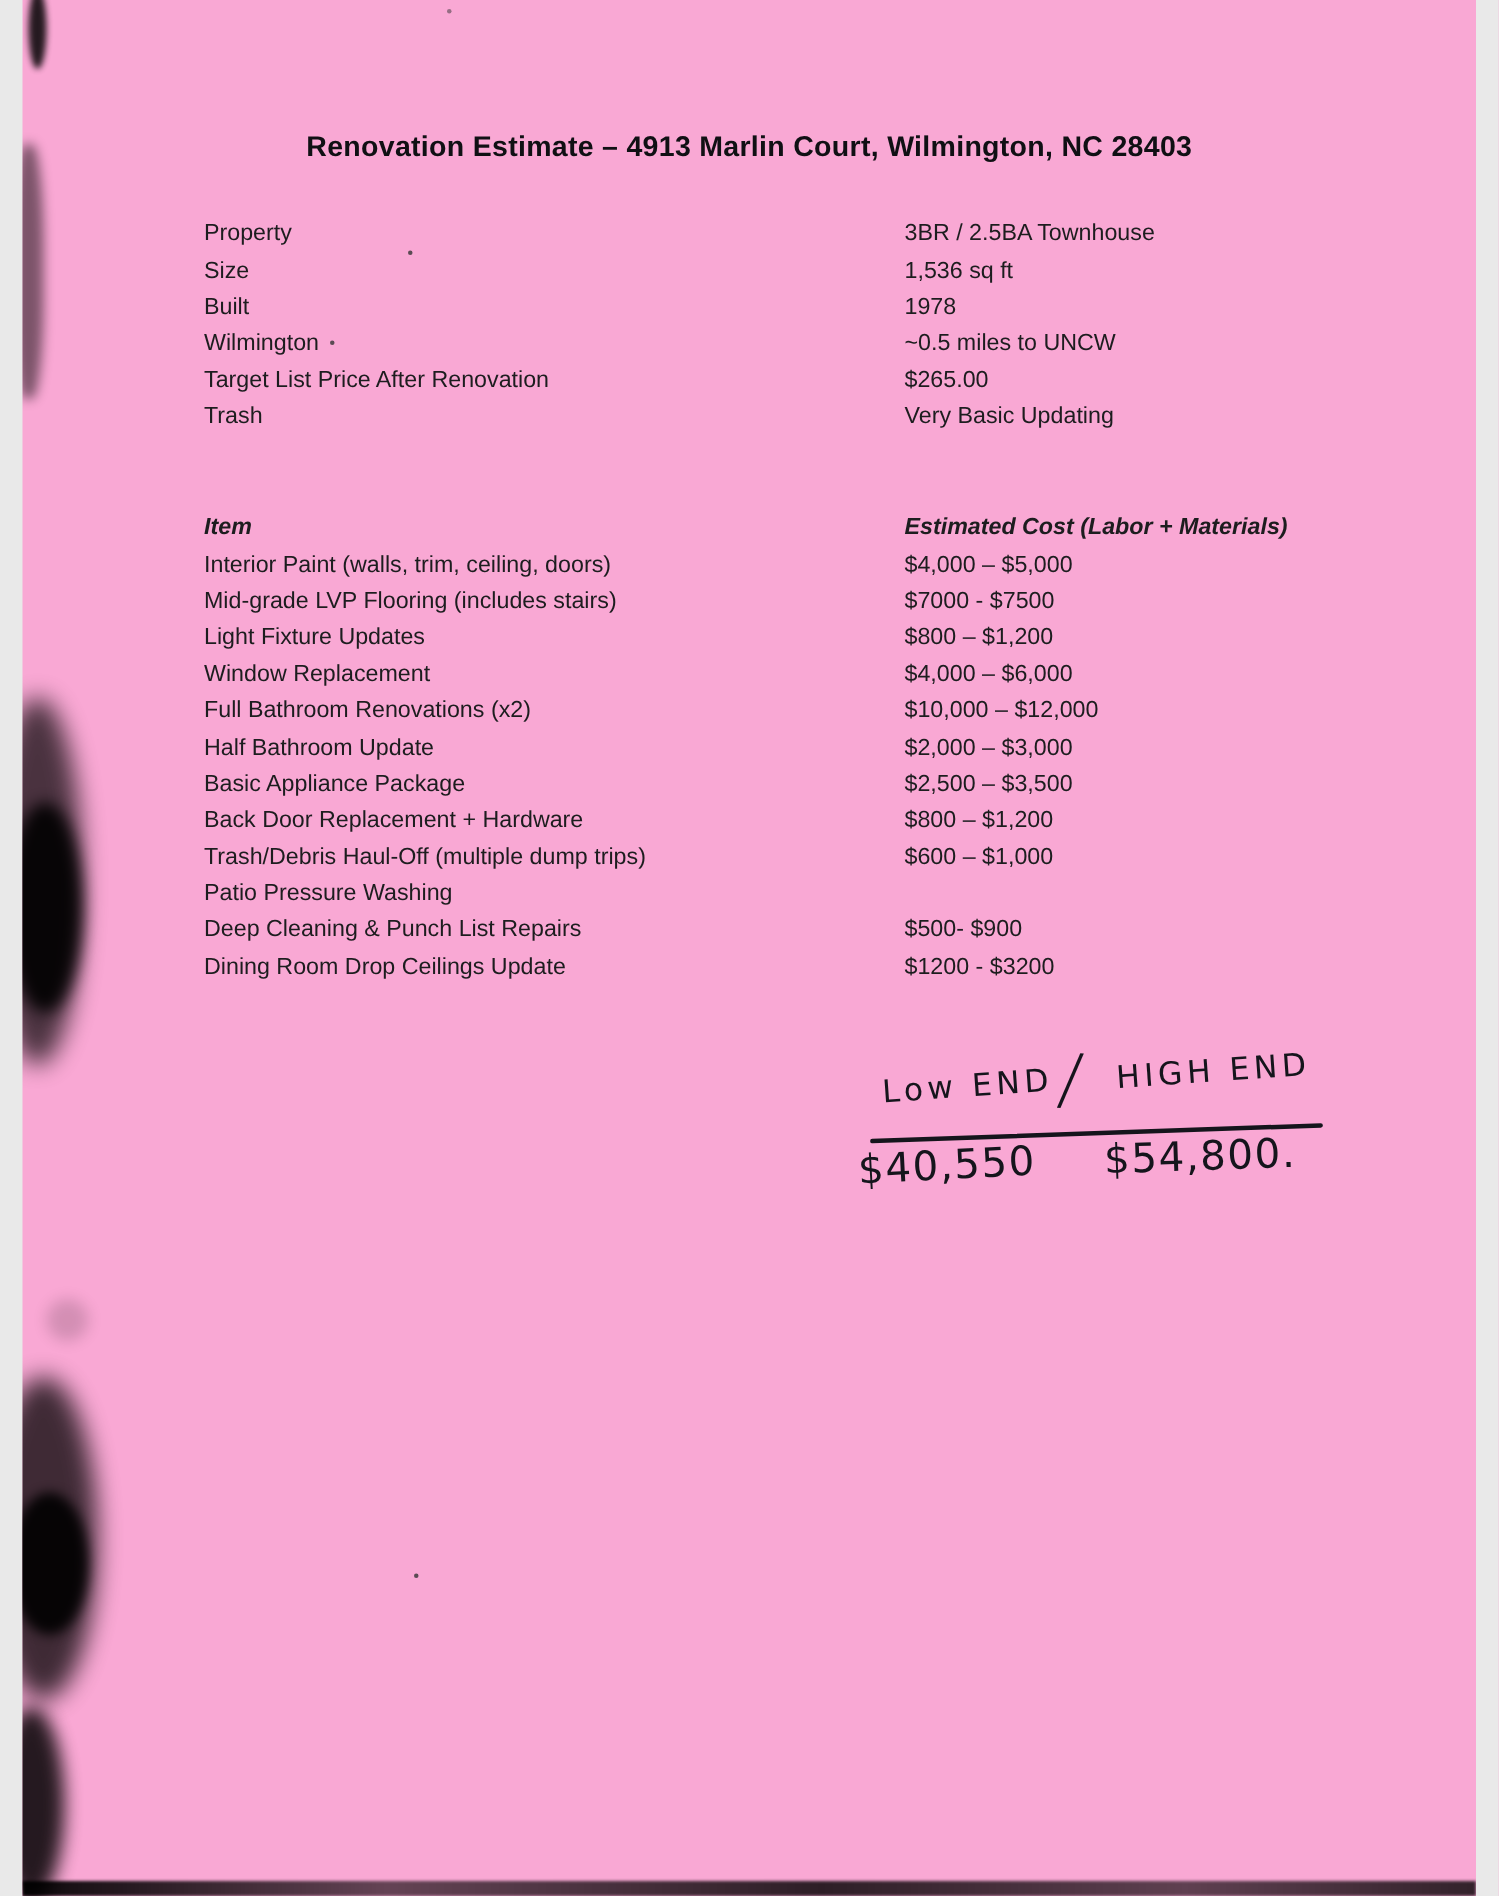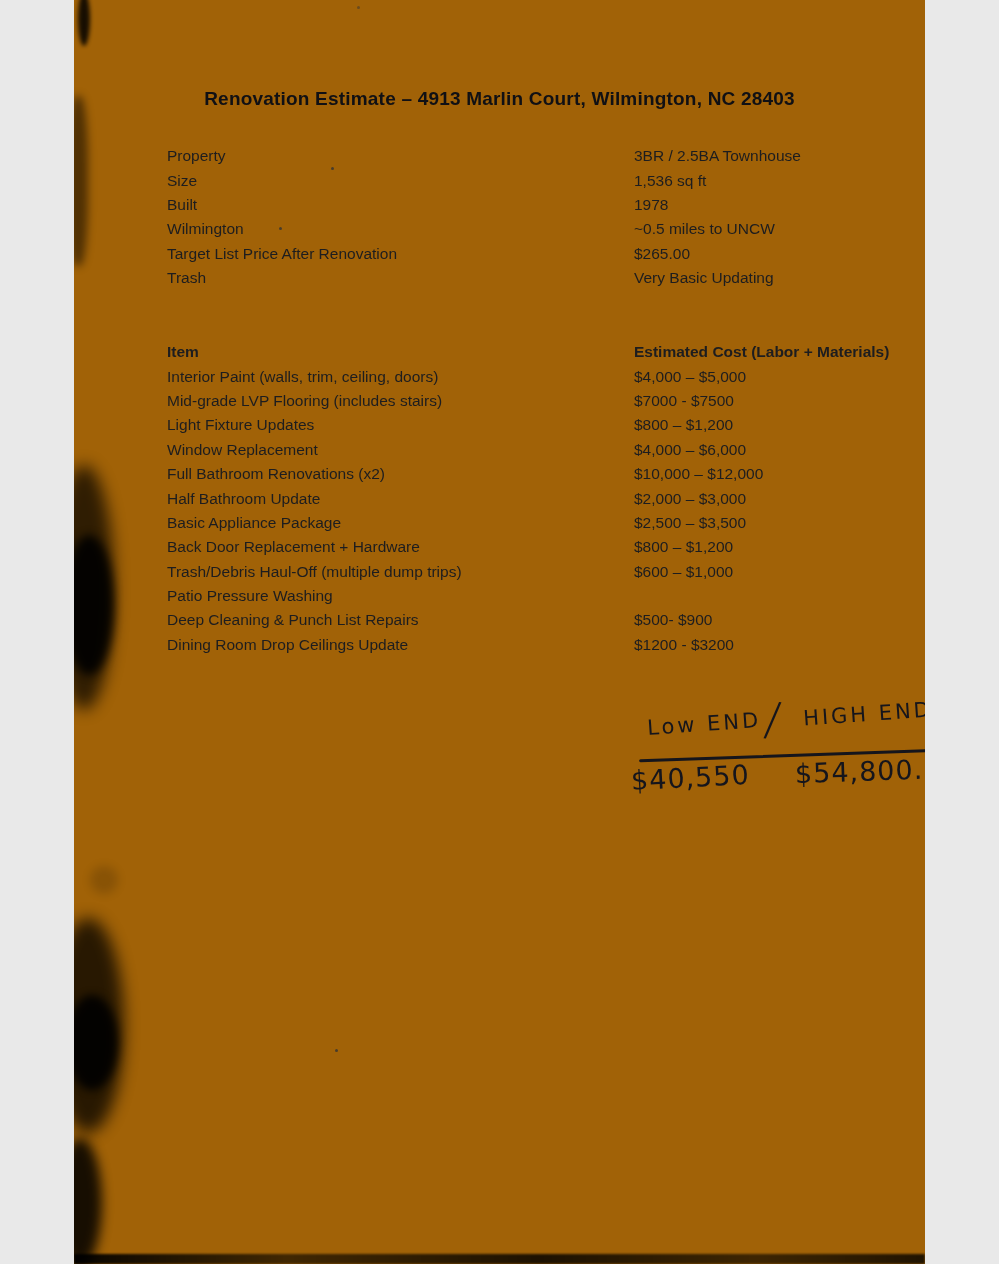--- a/index.html
+++ b/index.html
@@ -1,36 +1,36 @@
 <!DOCTYPE html>
 <html><head>
 <meta charset="utf-8">
 <style>
   html,body { margin:0; padding:0; background:#e9e9e9; }
   .doc {
     position:relative;
-    width:851px; height:1264px;
+    width:969px; height:1264px;
     margin:0 auto;
-    background:#a16207;
+    background:#f9a8d4;
     font-family:"Liberation Sans", sans-serif;
     color:#1d1d1f;
     overflow:hidden;
   }
   .title {
     position:absolute; top:88px; left:0; width:100%;
     text-align:center; font-weight:bold; font-size:19px; color:#101014;
     letter-spacing:.2px;
   }
   .block { position:absolute; left:93px; }
   .property-block { top:144px; }
   .items-block { top:340px; }
   .row { display:flex; height:24.4px; align-items:center; font-size:15.5px; }
-  .row-label { width:467px; white-space:nowrap; }
+  .row-label { width:467px; white-space:nowrap;margin-left:28px; }
   .row-value { width:315px; text-align:left; white-space:nowrap; }
-  .header-row .row-label, .header-row .row-value { font-weight:bold; }
+  .header-row .row-label, .header-row .row-value { font-weight:bold;font-style:italic; }
 
   
   .handwriting {
     position:absolute; left:545px; top:696px; width:380px; height:130px;
     color:#15151c; font-family:"DejaVu Sans", sans-serif;
   }
   .hw-label-low  { position:absolute; left:28px;  top:16px; font-size:21px; letter-spacing:3px; transform:rotate(-4deg); white-space:nowrap; }
   .hw-slash     { position:absolute; left:146px; top:-4px; font-size:46px; transform:rotate(6deg); font-weight:300; }
   .hw-label-high { position:absolute; left:184px; top:6px;  font-size:21px; letter-spacing:3px; transform:rotate(-4deg); white-space:nowrap; }
   .hw-underline { position:absolute; left:20px;  top:58px; width:302px; height:3px; background:#15151c; transform:rotate(-2deg); border-radius:2px; }

